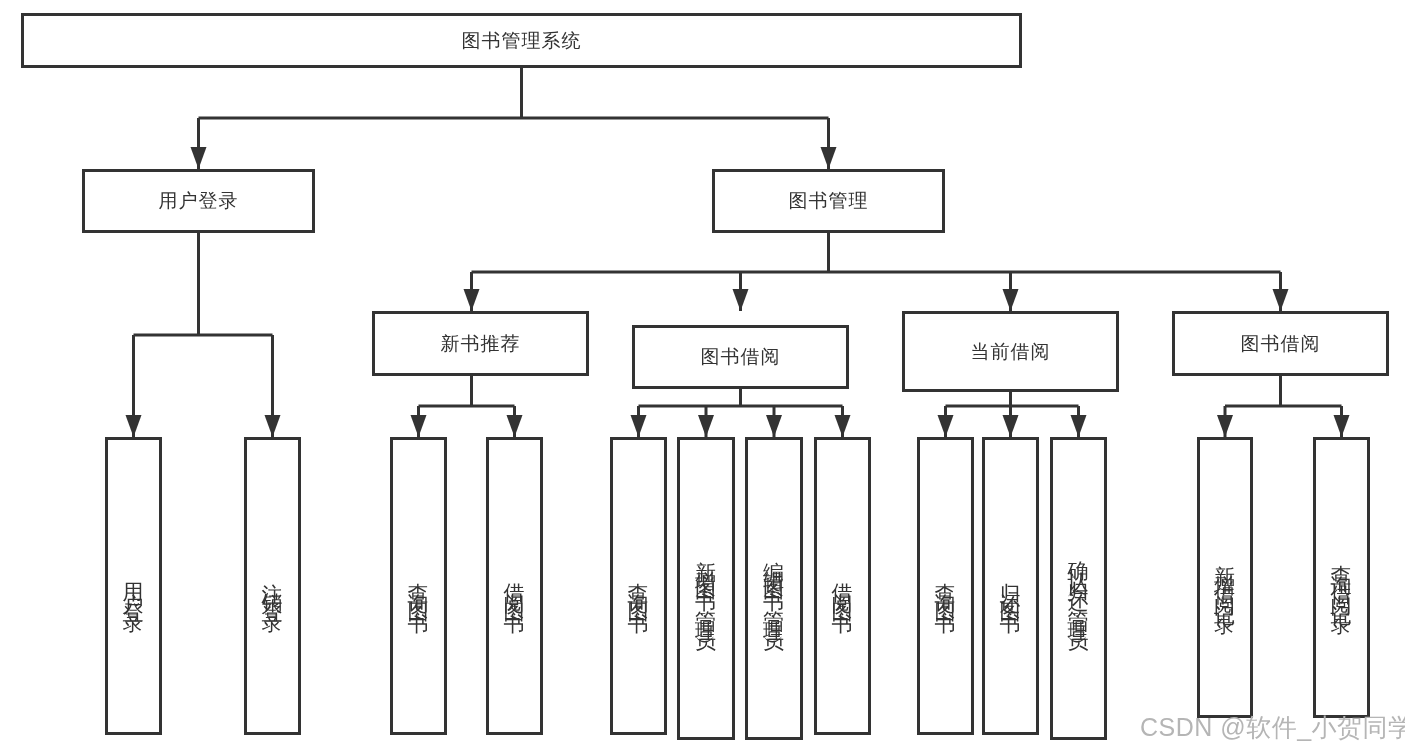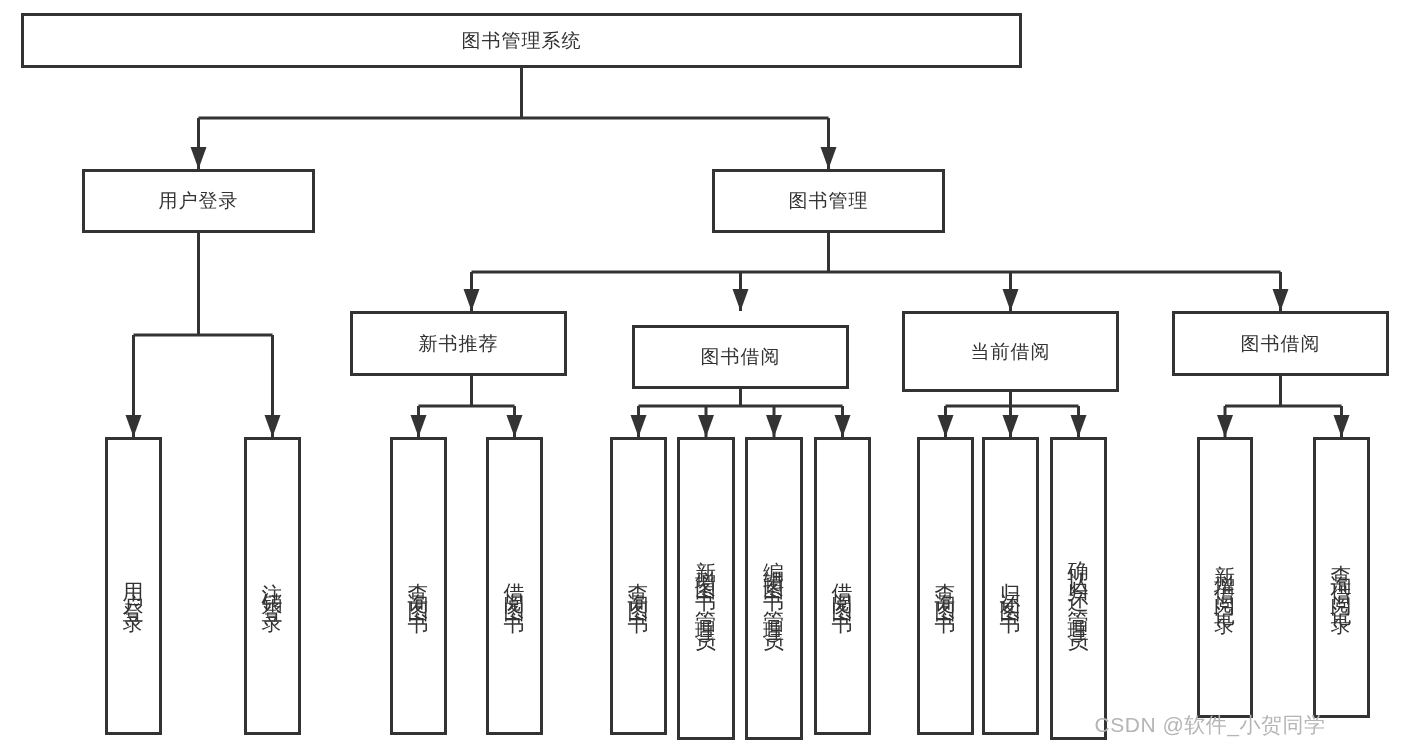--- a/index.html
+++ b/index.html
@@ -12,22 +12,22 @@
     position:absolute;box-sizing:border-box;border:3px solid #333333;background:#ffffff;
     display:flex;align-items:center;justify-content:center;
   }
   .hbox{font-size:19px;letter-spacing:1px;color:#333;}
   .vlabel{
     writing-mode:vertical-rl;text-orientation:mixed;
     font-size:21px;letter-spacing:10px;color:#333;line-height:1.2;
   }
   .ln{stroke:#333333;stroke-width:3;fill:none;}
   #watermark{
-    position:absolute;left:1084px;top:711px;width:252px;text-align:center;
-    font-size:21px;color:#b5b5b5;letter-spacing:0.5px;white-space:nowrap;
+    position:absolute;left:1140px;top:711px;width:252px;text-align:left;
+    font-size:25px;color:#b5b5b5;letter-spacing:0.5px;white-space:nowrap;
   }
 </style>
 </head>
 <body>
 
 <div id="canvas">
 
   <svg id="connectors" viewBox="0 0 1405 747" xmlns="http://www.w3.org/2000/svg">
     <defs>
       <marker id="arrow" markerUnits="userSpaceOnUse" markerWidth="24" markerHeight="18" refX="22" refY="8" orient="auto">
@@ -74,21 +74,21 @@
     <path class="ln" d="M1225 406 L1341.5 406"></path>
     <line class="ln" x1="1225" y1="406" x2="1225" y2="437" marker-end="url(#arrow)"></line>
     <line class="ln" x1="1341.5" y1="406" x2="1341.5" y2="437" marker-end="url(#arrow)"></line>
   </svg>
 
   <div class="box hbox" style="left:21px;top:13px;width:1001px;height:55px;">图书管理系统</div>
 
   <div class="box hbox" style="left:82px;top:169px;width:233px;height:64px;">用户登录</div>
   <div class="box hbox" style="left:712px;top:169px;width:233px;height:64px;">图书管理</div>
 
-  <div class="box hbox" style="left:350px;top:311px;width:217px;height:65px;">新书推荐</div>
+  <div class="box hbox" style="left:372px;top:311px;width:217px;height:65px;">新书推荐</div>
   <div class="box hbox" style="left:632px;top:325px;width:217px;height:64px;">图书借阅</div>
   <div class="box hbox" style="left:902px;top:311px;width:217px;height:81px;">当前借阅</div>
   <div class="box hbox" style="left:1172px;top:311px;width:217px;height:65px;">图书借阅</div>
 
   <div class="box" style="left:105px;top:437px;width:57px;height:298px;">
     <span class="vlabel">用户登录</span>
   </div>
   <div class="box" style="left:244px;top:437px;width:57px;height:298px;">
     <span class="vlabel">注销登录</span>
   </div>

